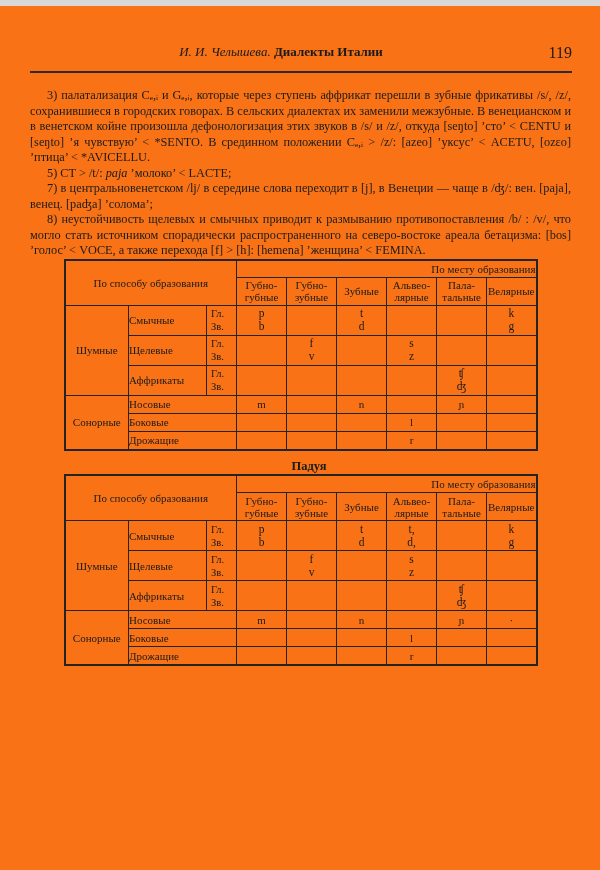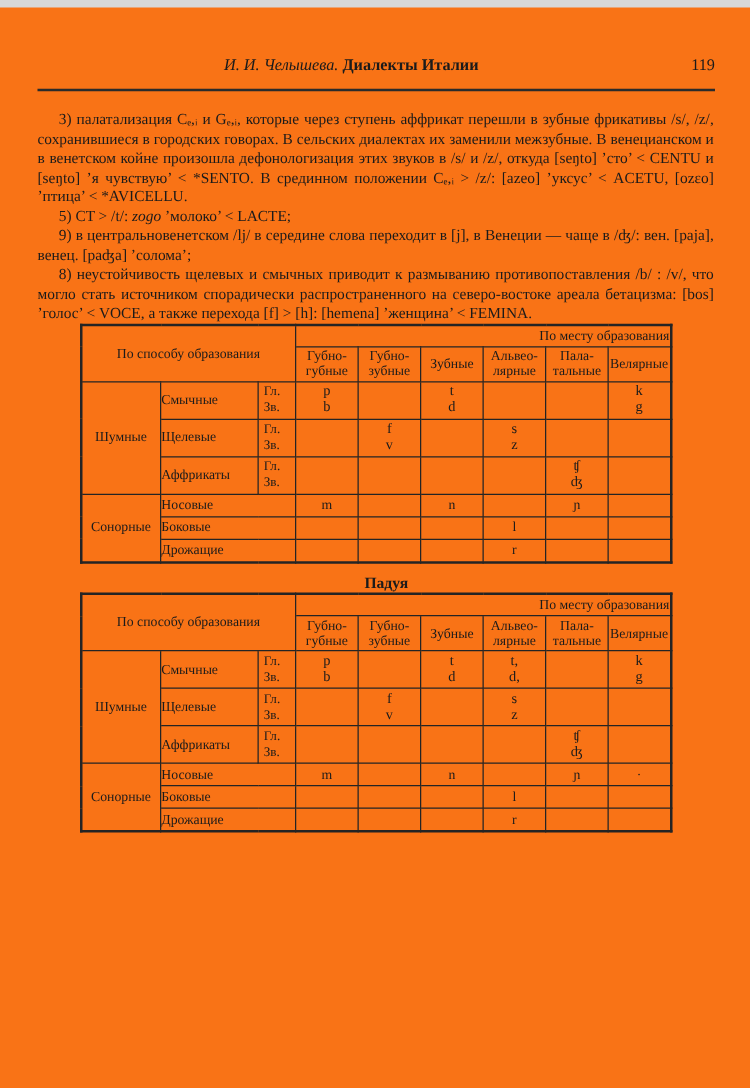--- a/index.html
+++ b/index.html
@@ -6,21 +6,21 @@
   body{background:#d8d8d8;font-family:"Liberation Serif","DejaVu Serif",serif;}
   .page{
     position:relative;width:600px;height:870px;margin:6px auto;
     background:#f97316;color:#1b1b1b;overflow:hidden;
   }
   
   .running-head{position:absolute;top:38px;left:30px;right:28px;height:20px;}
   .rh-center{position:absolute;left:0;right:40px;text-align:center;font-size:13px;white-space:nowrap;}
   .rh-author{font-style:italic;}
   .rh-title{font-weight:bold;}
-  .rh-page{position:absolute;right:0;top:0;font-size:13px;text-align:center;}
+  .rh-page{position:absolute;right:0;top:0;font-size:16px;text-align:center;}
   .head-rule{position:absolute;top:65px;left:30px;right:28px;border-top:2px solid #2b2b2b;}
   
   .content{
     position:absolute;top:82px;left:30px;width:541px;
     font-size:12.3px;line-height:15.5px;text-align:justify;
   }
   .content p{margin:0;text-indent:17px;}
   .section-heading{
     text-align:center;letter-spacing:6px;font-size:12.5px;
     margin:7px 0 2px;text-indent:0;
@@ -64,22 +64,22 @@
     <div class="rh-center">
       <span class="rh-author">И. И. Челышева.</span>
       <span class="rh-title">Диалекты Италии</span>
     </div>
     <span class="rh-page">119</span>
   </div>
   <div class="head-rule"></div>
 
   <div class="content">
     <p>3) палатализация Cₑ,ᵢ и Gₑ,ᵢ, которые через ступень аффрикат перешли в зубные фрикативы /s/, /z/, сохранившиеся в городских говорах. В сельских диалектах их заменили межзубные. В венецианском и в венетском койне произошла дефонологизация этих звуков в /s/ и /z/, откуда [seŋto] ’сто’ &lt; CENTU и [seŋto] ’я чувствую’ &lt; *SENTO. В срединном положении Cₑ,ᵢ &gt; /z/: [azeo] ’уксус’ &lt; ACETU, [ozɛo] ’птица’ &lt; *AVICELLU.</p>
-    <p><span>5) CT &gt; /t/: </span><em>zogo</em><span> ’молоко’ &lt; LACTE;</span></p>
-    <p>9) в центральновенетском /lj/ в середине слова переходит в [j], в Венеции — чаще в /ʤ/: вен. [paja], венец. [paʤa] ’солома’;</p>
+    <p><span>5) CT &gt; /t/: </span><em>paja</em><span> ’молоко’ &lt; LACTE;</span></p>
+    <p>7) в центральновенетском /lj/ в середине слова переходит в [j], в Венеции — чаще в /ʤ/: вен. [paja], венец. [paʤa] ’солома’;</p>
     <p>8) неустойчивость щелевых и смычных приводит к размыванию противопоставления /b/ : /v/, что могло стать источником спорадически распространенного на северо-востоке ареала бетацизма: [bos] ’голос’ &lt; VOCE, а также перехода [f] &gt; [h]: [hemena] ’женщина’ &lt; FEMINA.</p>
 
 
 
     <table class="cons">
       <colgroup>
         <col class="c-group">
           <col class="c-manner">
           <col class="c-voice">
         <col class="c-place">

